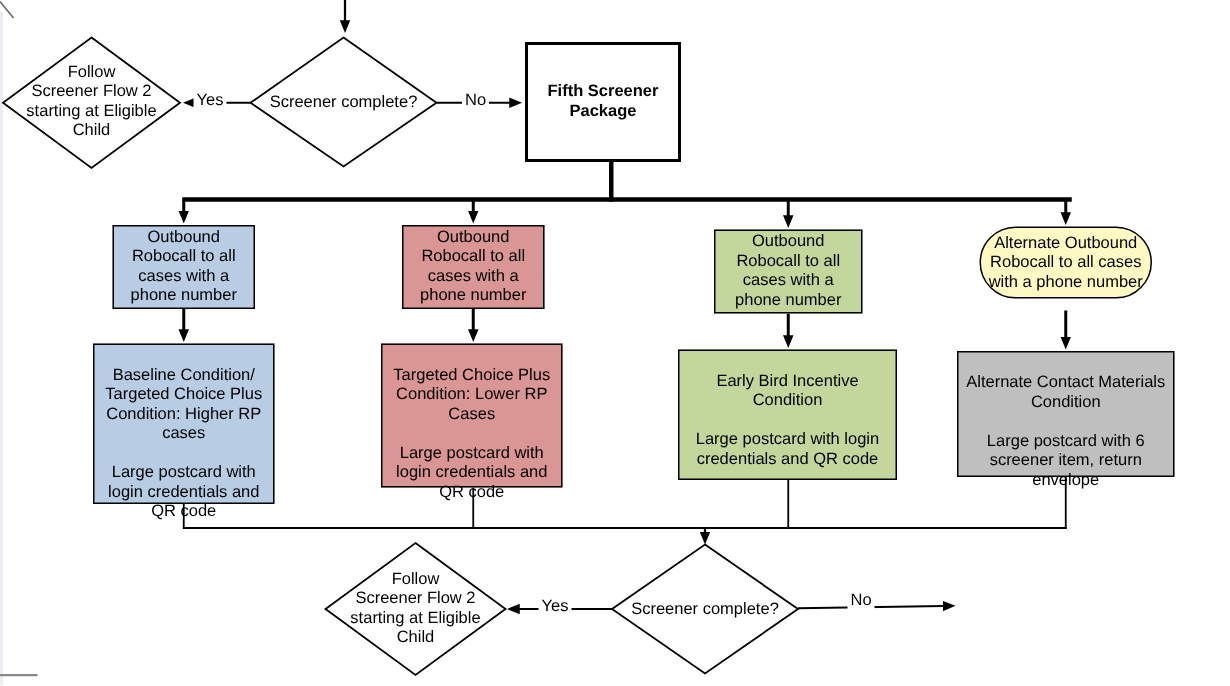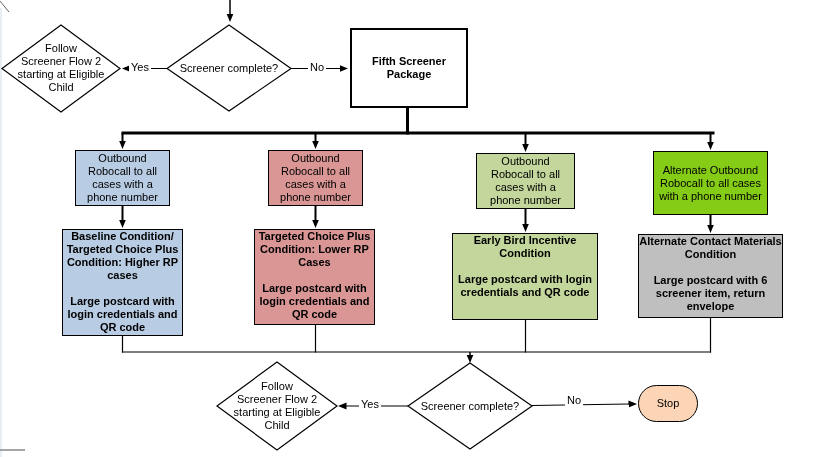--- a/index.html
+++ b/index.html
@@ -8,21 +8,21 @@
     font-family:"Liberation Sans",sans-serif;color:#000;
   }
   #connectors{position:absolute;left:0;top:0;z-index:1;}
   .node{
     position:absolute;z-index:2;box-sizing:border-box;
     display:flex;align-items:center;justify-content:center;
     text-align:center;font-size:11px;line-height:13px;white-space:pre-line;
   }
   .rect{border:1px solid #000;}
   .process{border:2px solid #000;background:#fff;font-weight:bold;}
-  .cond{align-items:flex-start;padding-top:0;font-weight:bold;}
+  .cond{align-items:flex-start;padding-top:14px;}
   .diamond-label{
     position:absolute;z-index:2;display:flex;align-items:center;justify-content:center;
     text-align:center;font-size:11px;line-height:13px;white-space:pre-line;
   }
   .edge-label{
     position:absolute;z-index:3;background:#fff;font-size:11px;line-height:13px;
     padding:0 2px;text-align:right;
   }
   .terminator{
     border:1.3px solid #000;border-radius:19px;
@@ -83,36 +83,36 @@
 
   <div class="diamond-label" style="left:12px;top:37px;width:98px;height:62px;">Follow
 Screener Flow 2
 starting at Eligible
 Child</div>
   <div class="diamond-label" style="left:170px;top:61px;width:118px;height:15px;">Screener complete?</div>
 
   <div class="edge-label" style="left:129px;top:61px;">Yes</div>
   <div class="edge-label" style="left:308px;top:61px;">No</div>
 
-  <div class="node process" style="left:350px;top:28px;width:118px;height:80px;">Fifth Screener
+  <div class="node process" style="left:350px;top:28px;width:104px;height:80px;">Fifth Screener
 Package</div>
 
   <div class="node rect" style="left: 75px; top: 150px; width: 95px; height: 56px; background: rgb(184, 204, 228);">Outbound
 Robocall to all
 cases with a
 phone number</div>
   <div class="node rect" style="left: 268px; top: 150px; width: 95px; height: 56px; background: rgb(217, 150, 148);">Outbound
 Robocall to all
 cases with a
 phone number</div>
   <div class="node rect" style="left: 476px; top: 153px; width: 99px; height: 56px; background: rgb(195, 214, 155);">Outbound
 Robocall to all
 cases with a
 phone number</div>
-  <div class="node rect" style="left: 653px; top: 151px; width: 115px; height: 64px; background: #84cc16;">Alternate Outbound
+  <div class="node rect" style="left: 653px; top: 151px; width: 115px; height: 48px; background: #fef9c3; border-radius: 24px;">Alternate Outbound
 Robocall to all cases
 with a phone number</div>
 
   <div class="node rect cond" style="left: 62px; top: 229px; width: 121px; height: 107px; background: rgb(184, 204, 228);">Baseline Condition/
 Targeted Choice Plus
 Condition: Higher RP
 cases
 
 Large postcard with
 login credentials and
@@ -138,15 +138,14 @@
 
   <div class="diamond-label" style="left:228px;top:375px;width:98px;height:62px;">Follow
 Screener Flow 2
 starting at Eligible
 Child</div>
   <div class="diamond-label" style="left:411px;top:399px;width:118px;height:15px;">Screener complete?</div>
 
   <div class="edge-label" style="left:359px;top:398px;">Yes</div>
   <div class="edge-label" style="left:565px;top:394px;">No</div>
 
-  <div class="node terminator" style="left: 638px; top: 385px; width: 60px; height: 37px; background: rgb(251, 213, 181);">Stop</div>
 
 </div>
 
 </body></html>

